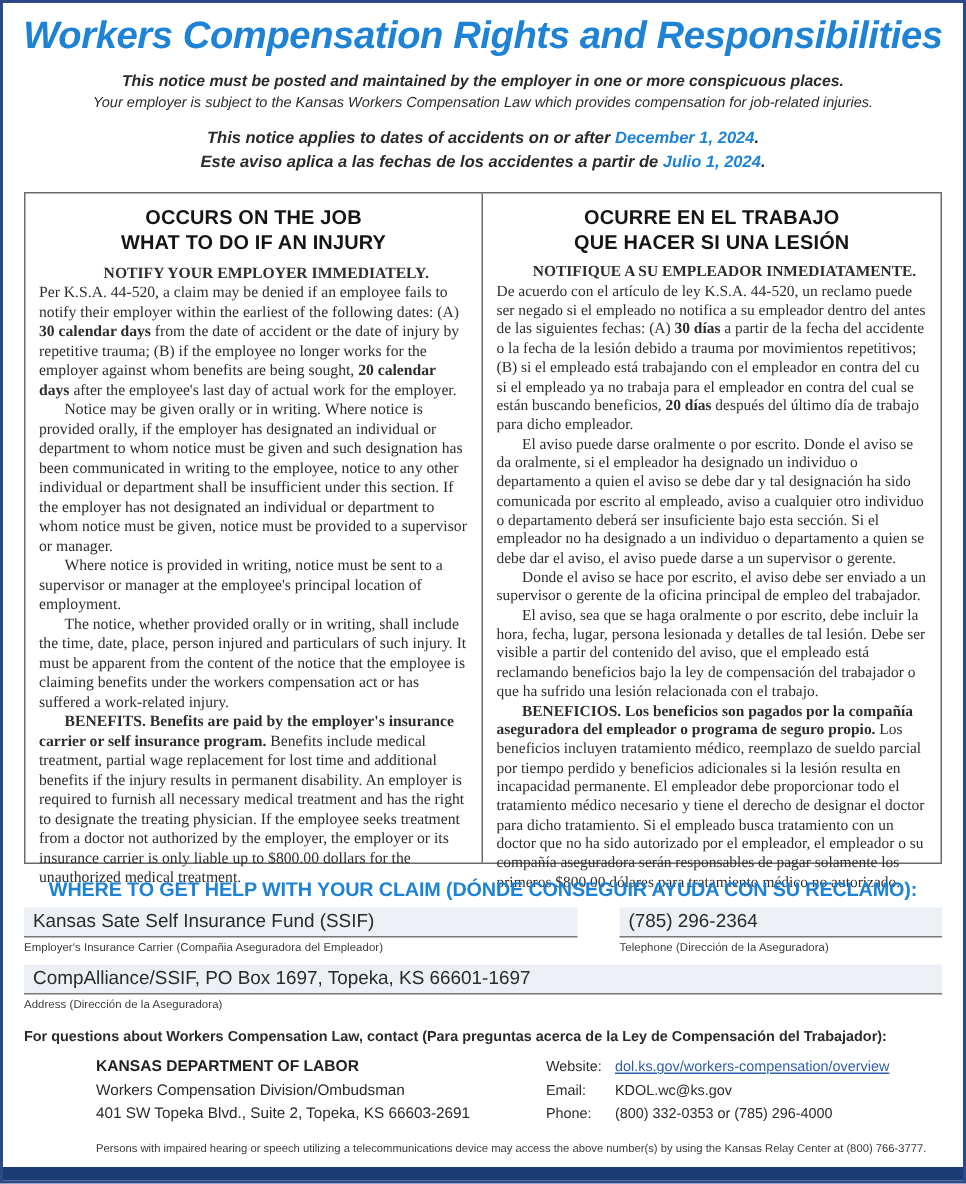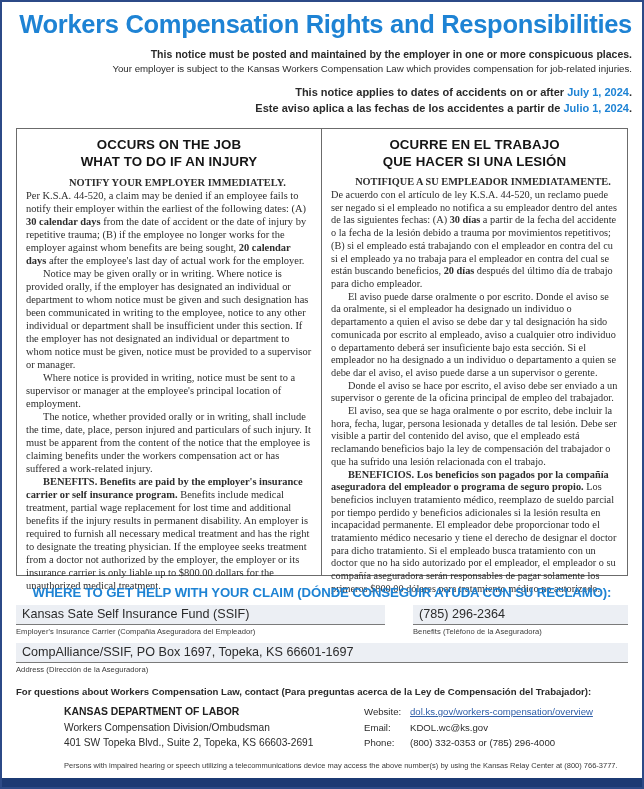--- a/index.html
+++ b/index.html
@@ -29,21 +29,22 @@
     left: 0;
     right: 0;
     bottom: 0;
     height: 9px;
     background: #1c3a73;
   }
 
   
   .header {
     padding: 6px 10px 4px 10px;
-    text-align: right;
+    text-align: center;
+    font-style: italic;
   }
   .main-title {
     color: #1e83d4;
     font-size: 25.5px;
     font-weight: bold;
     letter-spacing: -0.3px;
     line-height: 1.12;
     margin: 2px 0 8px 0;
   }
   .subtitle-1 {
@@ -205,21 +206,21 @@
 <body>
 
 <div class="poster">
 
   <div class="header">
     <div class="main-title">Workers Compensation Rights and Responsibilities</div>
     <div class="subtitle-1">This notice must be posted and maintained by the employer in one or more conspicuous places.</div>
     <div class="subtitle-2">Your employer is subject to the Kansas Workers Compensation Law which provides compensation for job-related injuries.</div>
     <div class="applies-block">
       <div>
-        <span>This notice applies to dates of accidents on or after </span><span class="hl-date">July 1, 2024</span><span>.</span>
+        <span>This notice applies to dates of accidents on or after </span><span class="hl-date">December 1, 2024</span><span>.</span>
       </div>
       <div>
         <span>Este aviso aplica a las fechas de los accidentes a partir de </span><span class="hl-date">Julio 1, 2024</span><span>.</span>
       </div>
     </div>
   </div>
 
   <div class="columns">
 
     <div class="col col-left">
@@ -257,21 +258,21 @@
   <div class="help">
     <div class="help-title">WHERE TO GET HELP WITH YOUR CLAIM (DÓNDE CONSEGUIR AYUDA CON SU RECLAMO):</div>
 
     <div class="field-row">
       <div class="field">
         <div class="field-value">Kansas Sate Self Insurance Fund (SSIF)</div>
         <div class="field-label">Employer's Insurance Carrier (Compañia Aseguradora del Empleador)</div>
       </div>
       <div class="field narrow">
         <div class="field-value">(785) 296-2364</div>
-        <div class="field-label">Benefits (Teléfono de la Aseguradora)</div>
+        <div class="field-label">Telephone (Dirección de la Aseguradora)</div>
       </div>
     </div>
 
     <div class="field-block">
       <div class="field-value">CompAlliance/SSIF, PO Box 1697, Topeka, KS 66601-1697</div>
       <div class="field-label">Address (Dirección de la Aseguradora)</div>
     </div>
   </div>
 
   <div class="footer">

